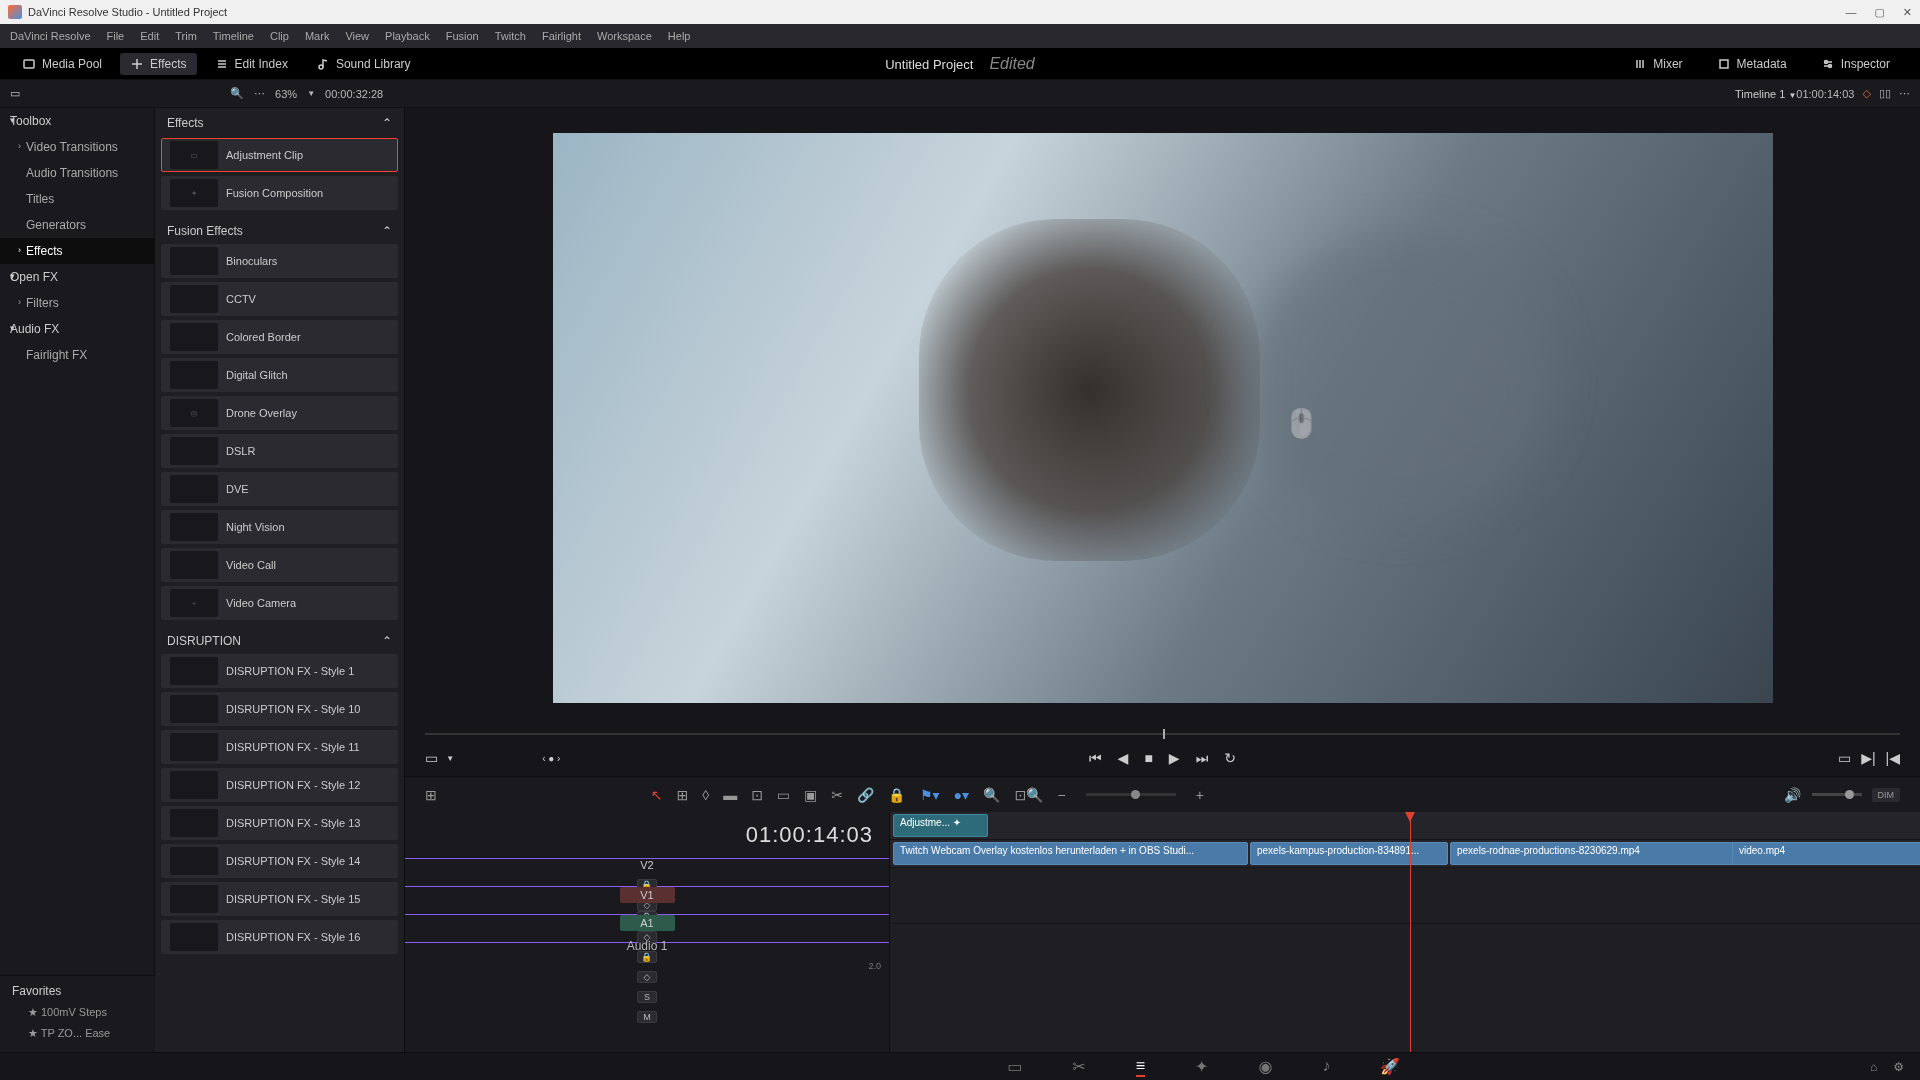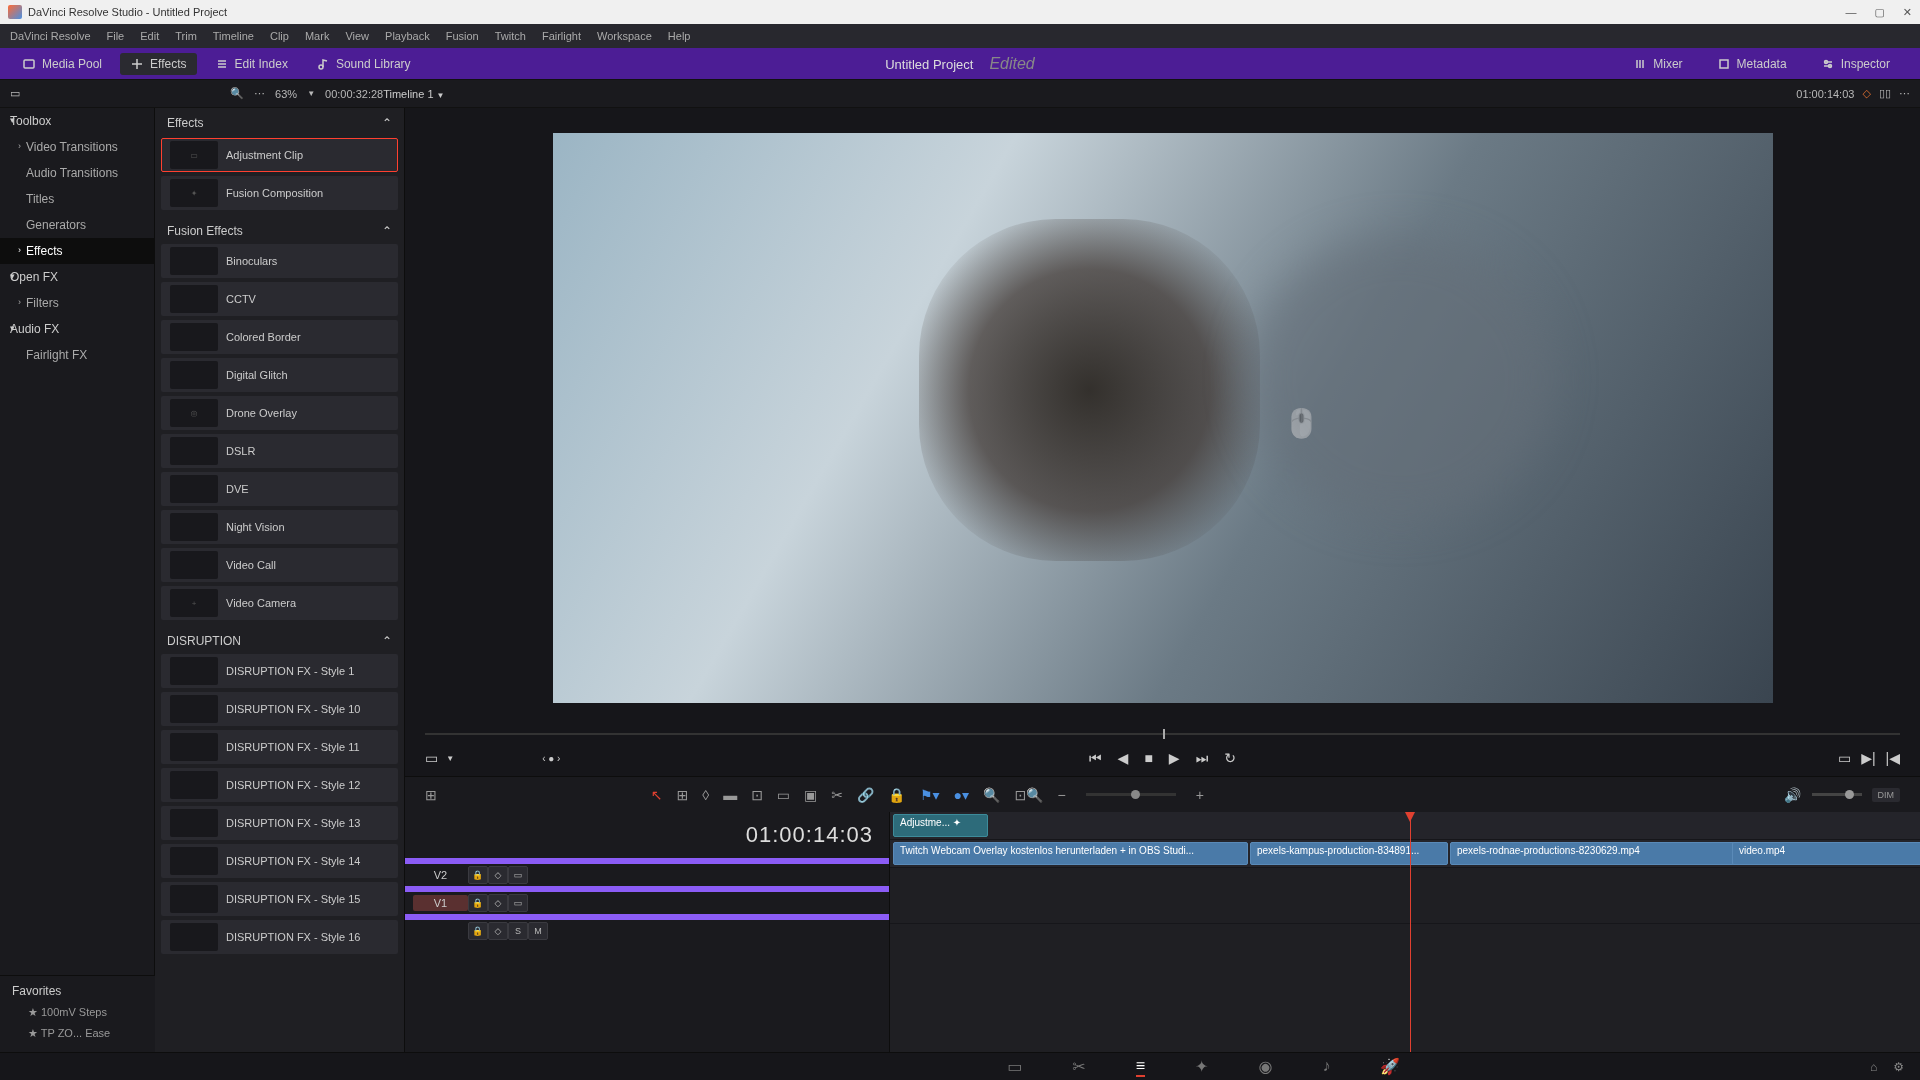--- a/index.html
+++ b/index.html
@@ -3,29 +3,29 @@
 <meta charset="utf-8">
 <style>
 * { margin: 0; padding: 0; box-sizing: border-box; font-family: -apple-system, BlinkMacSystemFont, "Segoe UI", Arial, sans-serif; }
 body { background: #1a1a1a; color: #b8b8b8; font-size: 12px; overflow: hidden; width: 1920px; height: 1080px; }
 .titlebar { height: 24px; background: #f0f0f0; display: flex; align-items: center; padding: 0 8px; color: #333; font-size: 11px; }
 .titlebar .icon { width: 14px; height: 14px; background: linear-gradient(135deg,#ff6b35,#4a90e2); border-radius: 2px; margin-right: 6px; }
 .titlebar .controls { margin-left: auto; display: flex; gap: 18px; color: #555; }
 .titlebar .controls span { cursor: pointer; }
 .menubar { height: 24px; background: #28282e; display: flex; align-items: center; padding: 0 10px; gap: 16px; font-size: 11px; color: #aaa; }
 .menubar span { cursor: pointer; }
-.toolbar { height: 32px; background: #4c1d95; display: flex; align-items: center; padding: 0 12px; border-bottom: 1px solid #111; }
+.toolbar { height: 32px; background: #000000; display: flex; align-items: center; padding: 0 12px; border-bottom: 1px solid #111; }
 .tool-btn { display: flex; align-items: center; gap: 6px; padding: 4px 10px; margin-right: 8px; color: #ccc; font-size: 12px; cursor: pointer; }
 .tool-btn.active { background: #2a2a30; border-radius: 3px; }
 .center-title { position: absolute; left: 50%; transform: translateX(-50%); color: #ddd; font-size: 13px; }
 .center-title .edited { color: #888; margin-left: 16px; font-style: italic; font-size: 16px; }
 .right-tools { margin-left: auto; display: flex; gap: 6px; }
 .subheader { height: 28px; background: #1a1a1e; display: flex; align-items: center; padding: 0 10px; border-bottom: 1px solid #111; font-size: 11px; }
 .subheader .left { display: flex; align-items: center; gap: 10px; }
-.subheader .center { flex: 1; text-align: left; color: #ccc; }
+.subheader .center { flex: 1; text-align: right; color: #ccc; }
 .subheader .right { display: flex; align-items: center; gap: 8px; }
 .main { display: flex; height: calc(100% - 24px - 24px - 32px - 28px - 28px); }
 .sidebar { width: 155px; background: #1a1a1e; border-right: 1px solid #0d0d0d; overflow-y: auto; }
 .side-item { padding: 6px 10px 6px 26px; cursor: pointer; font-size: 12px; color: #aaa; position: relative; }
 .side-item.header { padding-left: 10px; color: #ccc; }
 .side-item.selected { background: #0d0d0d; color: #fff; font-weight: 500; }
 .side-item .chev { position: absolute; left: 10px; top: 7px; font-size: 9px; }
 .effects-panel { width: 250px; background: #1f1f23; border-right: 1px solid #0d0d0d; overflow-y: auto; padding: 0 6px; }
 .effects-header { padding: 8px 6px; color: #ccc; font-size: 12px; display: flex; justify-content: space-between; }
 .effect-item { display: flex; align-items: center; background: #2a2a30; margin-bottom: 4px; border-radius: 2px; height: 34px; cursor: pointer; border: 1px solid transparent; }
@@ -47,21 +47,21 @@
 .transport .right-grp { position: absolute; right: 20px; display: flex; gap: 10px; align-items: center; }
 .transport-btn { cursor: pointer; font-size: 14px; color: #ccc; }
 .tools-row { height: 36px; display: flex; align-items: center; padding: 0 20px; gap: 14px; background: #1a1a1e; border-top: 1px solid #0d0d0d; }
 .tools-row .tbtn { color: #999; cursor: pointer; font-size: 14px; }
 .tools-row .right { margin-left: auto; display: flex; align-items: center; gap: 10px; }
 .vol-slider { width: 50px; height: 3px; background: #444; position: relative; }
 .vol-slider .knob { position: absolute; right: 8px; top: -3px; width: 9px; height: 9px; background: #999; border-radius: 50%; }
 .timeline-area { height: 240px; background: #1f1f23; display: flex; }
 .tl-left { width: 485px; background: #1a1a1e; border-right: 1px solid #0d0d0d; }
 .tl-tc { padding: 10px 16px; font-size: 22px; color: #ddd; text-align: right; letter-spacing: 1px; }
-.track-head { height: 28px; display: flex; align-items: center; padding: 0 8px; border-top: 6px solid #8b5cf6; }
+.track-head { height: 28px; display: flex; align-items: center; padding: 0 8px; gap: 8px; border-top: 1px solid #8b5cf6; flex-direction: column; }
 .track-head .name { width: 55px; font-size: 11px; text-align: center; color: #ccc; }
 .track-head .tbox { width: 20px; height: 18px; background: #2a2a30; border-radius: 2px; display: flex; align-items: center; justify-content: center; font-size: 9px; border: 1px solid #3a3a40; }
 .track-head.v1 .name { background: #5a3030; border-radius: 2px; padding: 2px 0; }
 .track-head.a1 .name { background: #2d5a4a; border-radius: 2px; padding: 2px 0; }
 .tl-right { flex: 1; position: relative; overflow: hidden; }
 .ruler { height: 24px; border-bottom: 1px solid #0d0d0d; position: relative; }
 .ruler-tick { position: absolute; font-size: 9px; color: #888; top: 4px; }
 .playhead { position: absolute; top: 0; bottom: 0; width: 1px; background: #e04030; z-index: 10; }
 .playhead::before { content: ""; position: absolute; top: 0; left: -5px; width: 10px; height: 10px; background: #e04030; clip-path: polygon(0 0, 100% 0, 50% 100%); }
 .track { height: 28px; border-bottom: 1px solid #16161a; position: relative; background: #24242a; }
@@ -355,20 +355,25 @@
             <span class="tbox">🔒</span>
             <span class="tbox">◇</span>
             <span class="tbox">▭</span>
           </div>
         <div class="track-head v1">
             <span class="name">V1</span>
             <span class="tbox">🔒</span>
             <span class="tbox">◇</span>
             <span class="tbox">▭</span>
           </div>
+        <div class="track-head a1">
+            <span class="name">A1</span>
+            <span>Audio 1</span>
+            <span style="margin-left:auto;font-size:9px;color:#777">2.0</span>
+          </div>
         <div class="track-head">
             <span class="name"></span>
             <span class="tbox">🔒</span>
             <span class="tbox">◇</span>
             <span class="tbox">S</span>
             <span class="tbox">M</span>
           </div>
       </div>
       <div class="tl-right">
         <div class="playhead" style="left:520px"></div>

